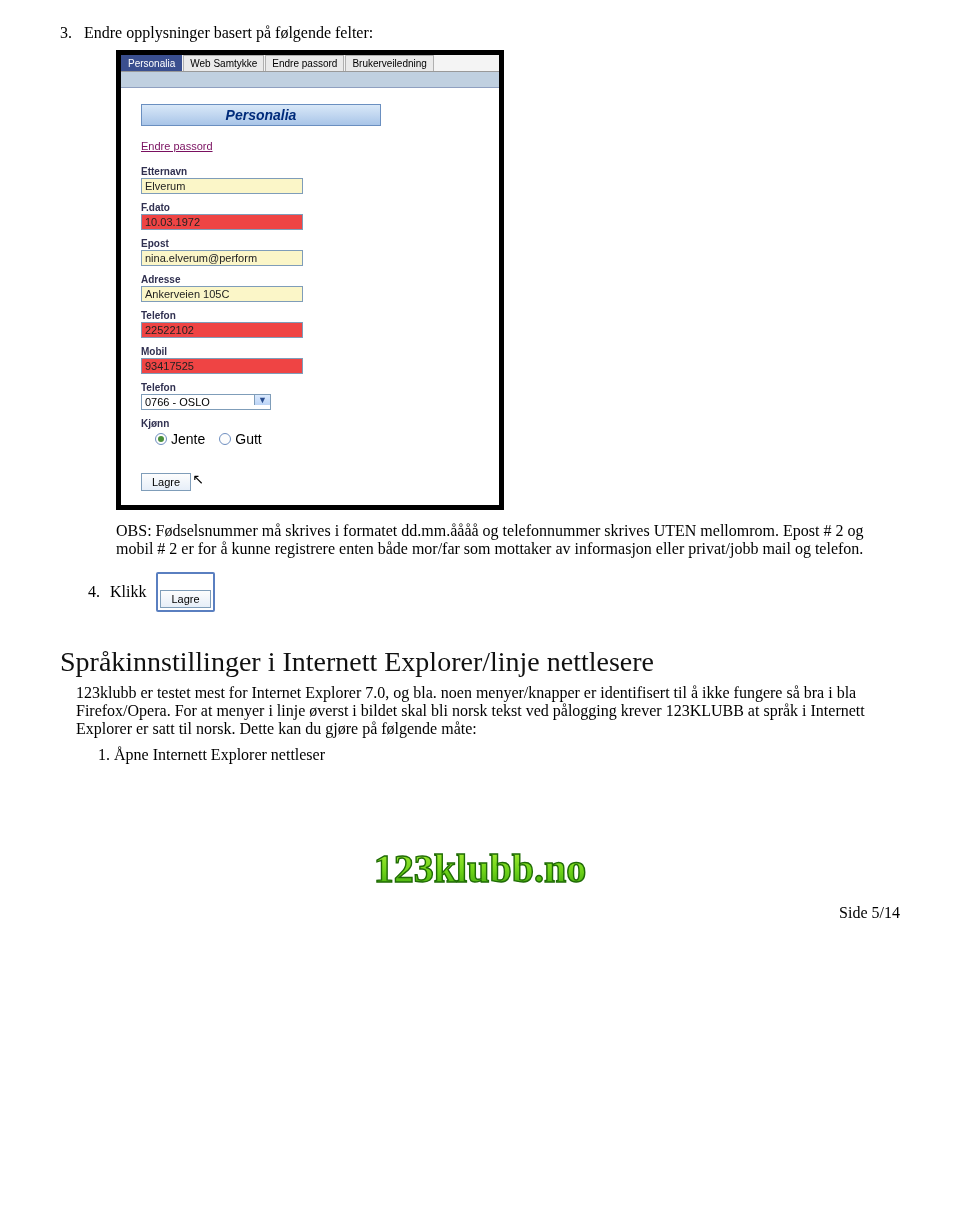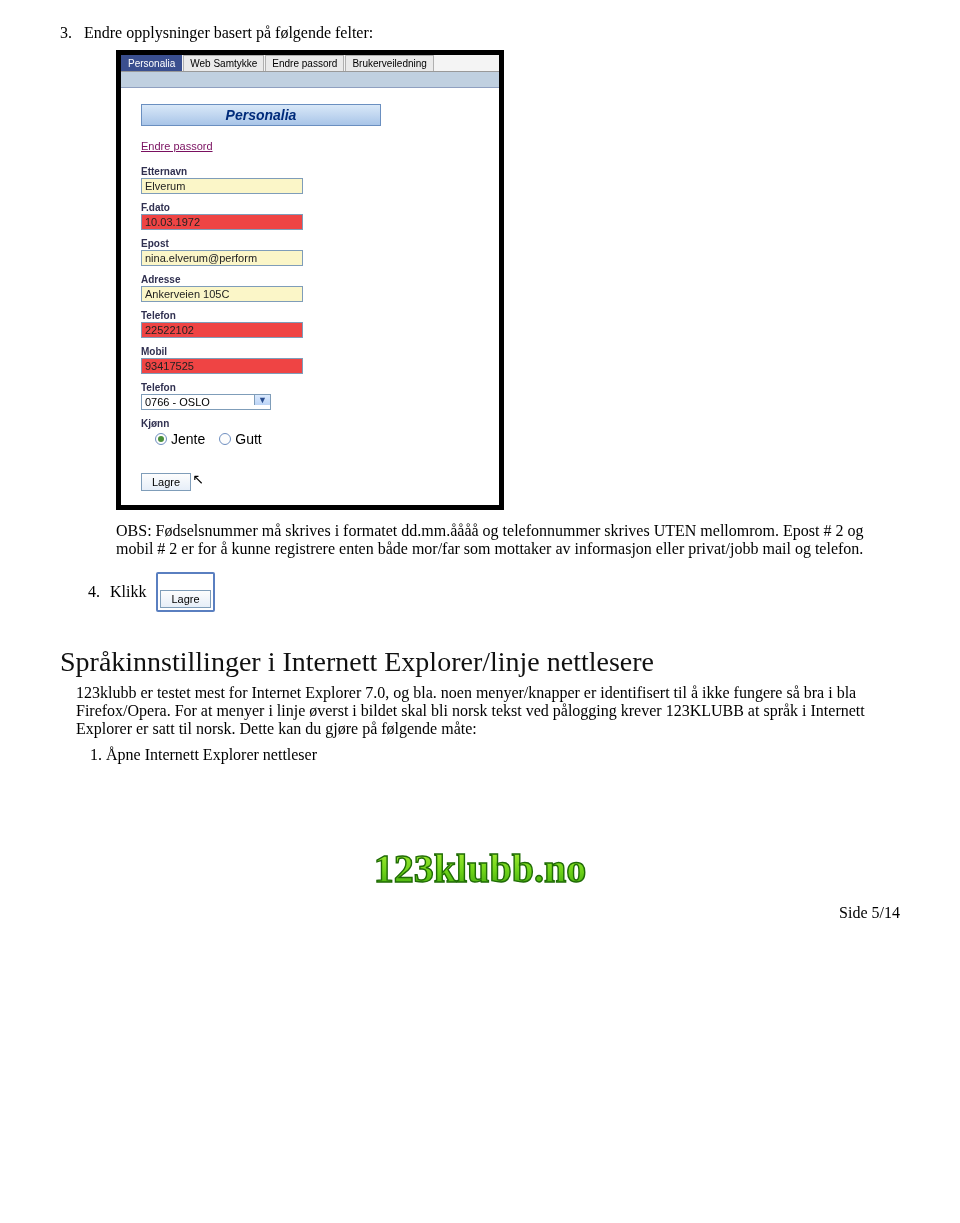--- a/index.html
+++ b/index.html
@@ -159,21 +159,21 @@
     font-size: 28px;
     color: #111;
     margin: 34px 0 6px 0;
   }
   .body-text {
     font-size: 16px;
     margin: 0 0 8px 16px;
     max-width: 830px;
   }
   ol.plain { margin: 4px 0 0 20px; padding: 0 0 0 22px; }
-  ol.plain li { margin: 4px 4px; }
+  ol.plain li { margin: 4px 12px; }
   .footer {
     margin-top: 74px;
   }
   .logo {
     display: flex;
     justify-content: center;
     margin-bottom: 6px;
   }
   .logo svg { width: 380px; height: 60px; }
   .page-num {

